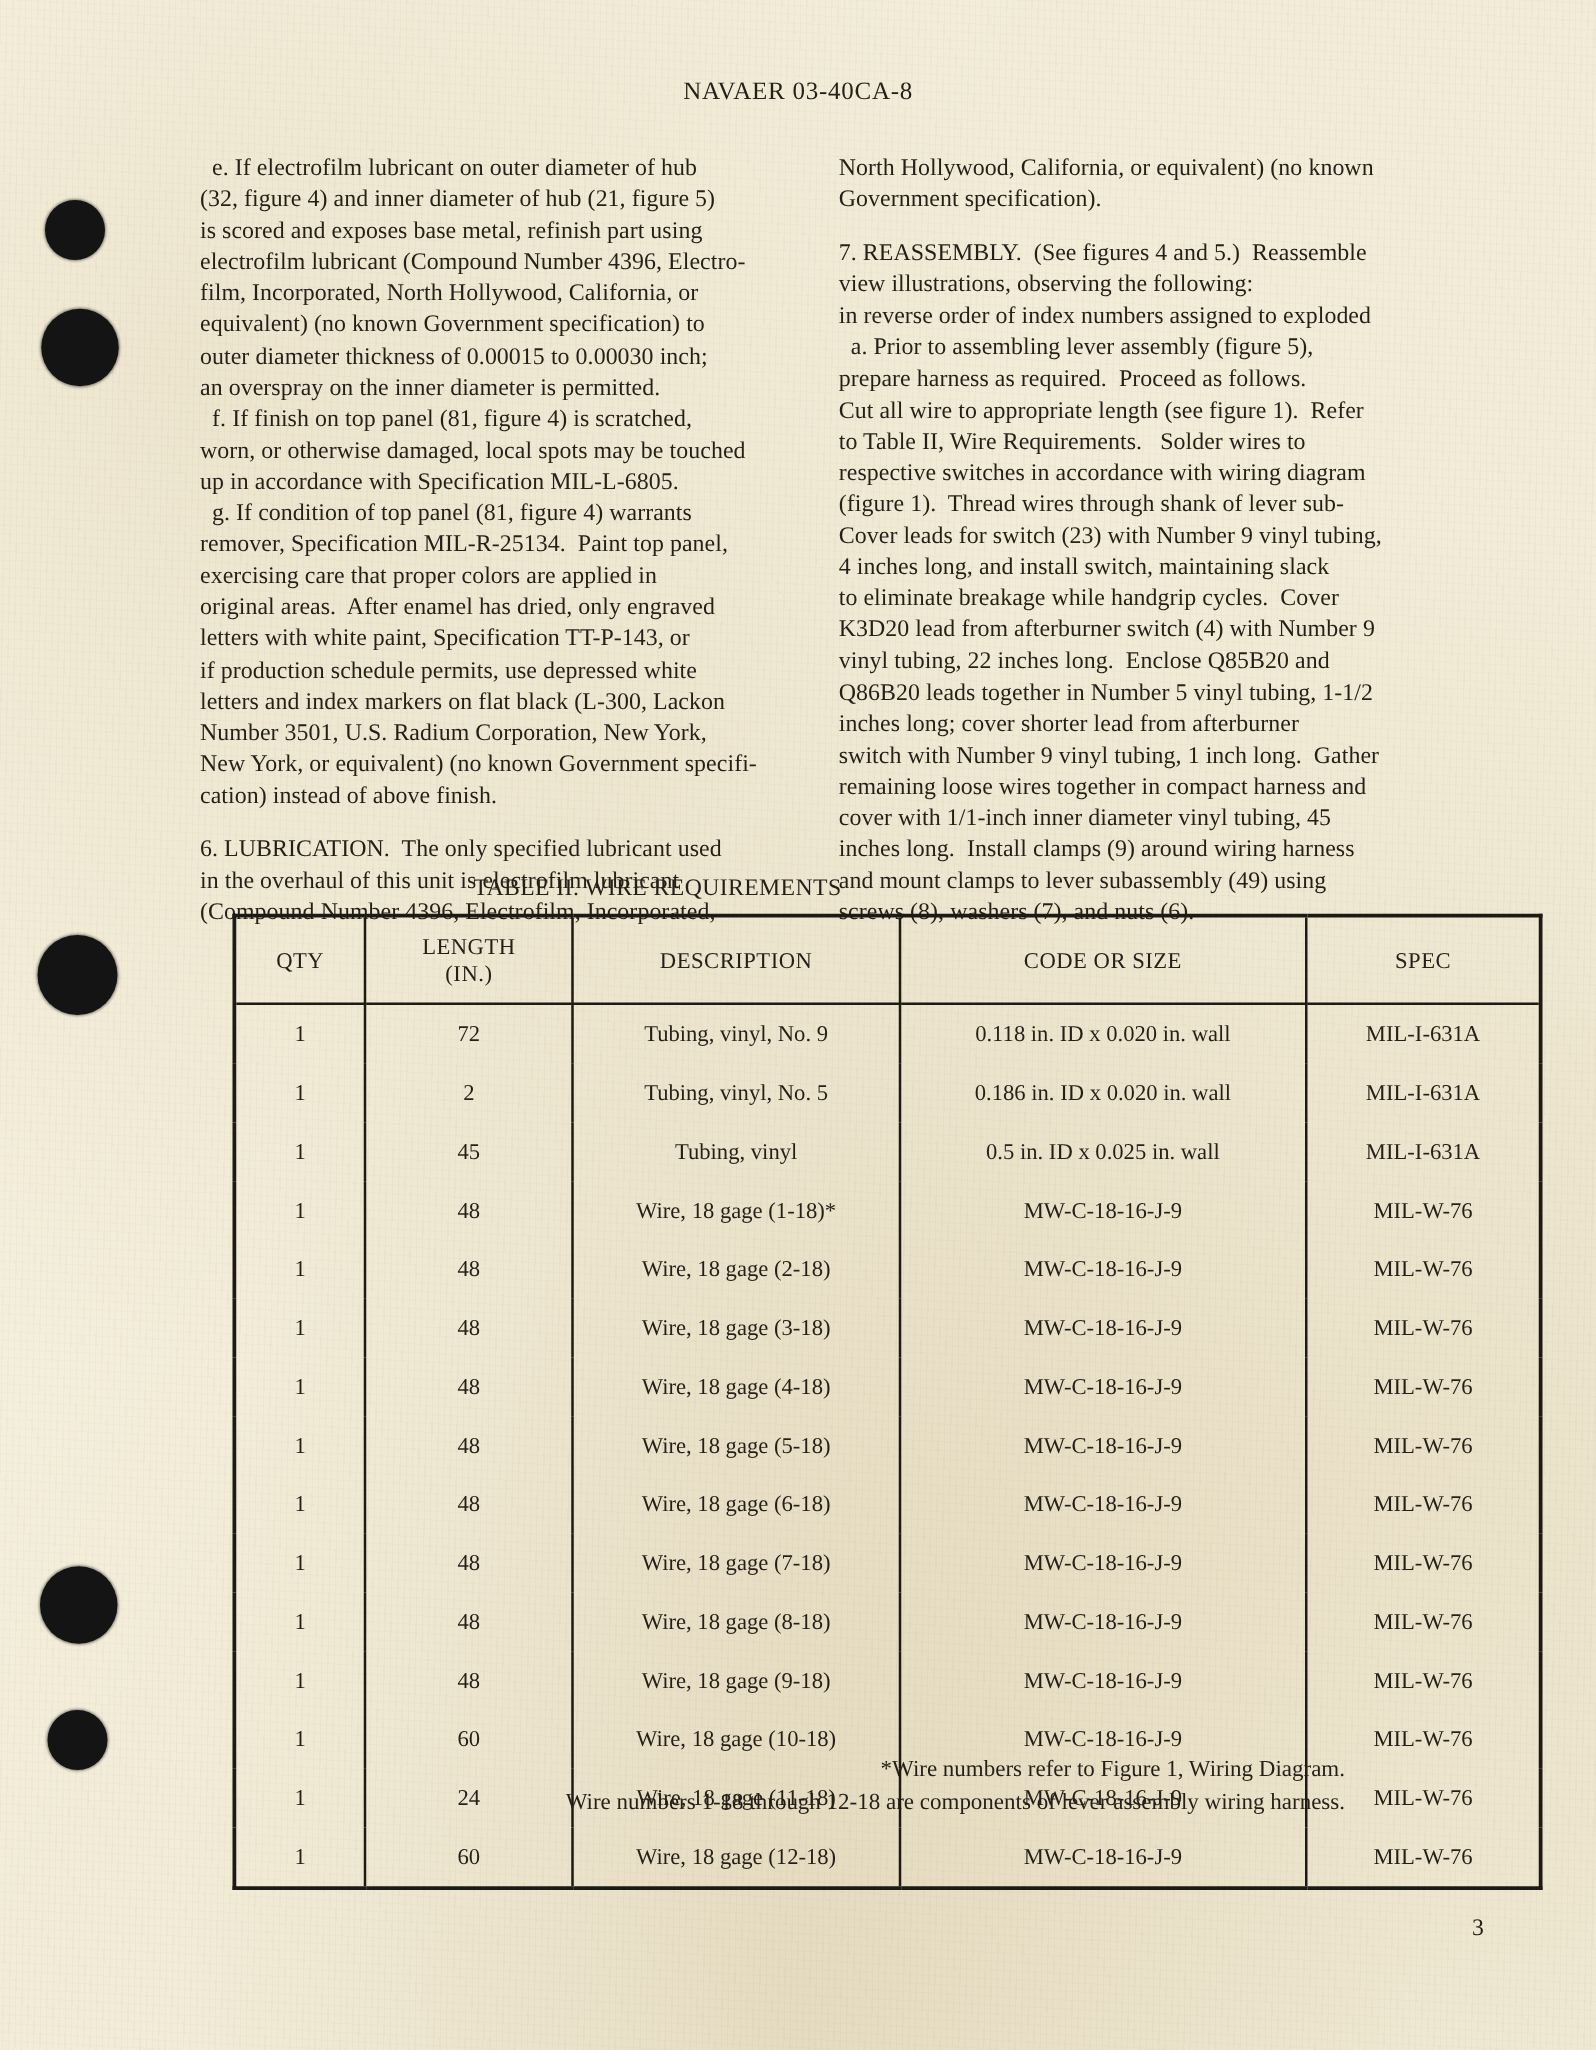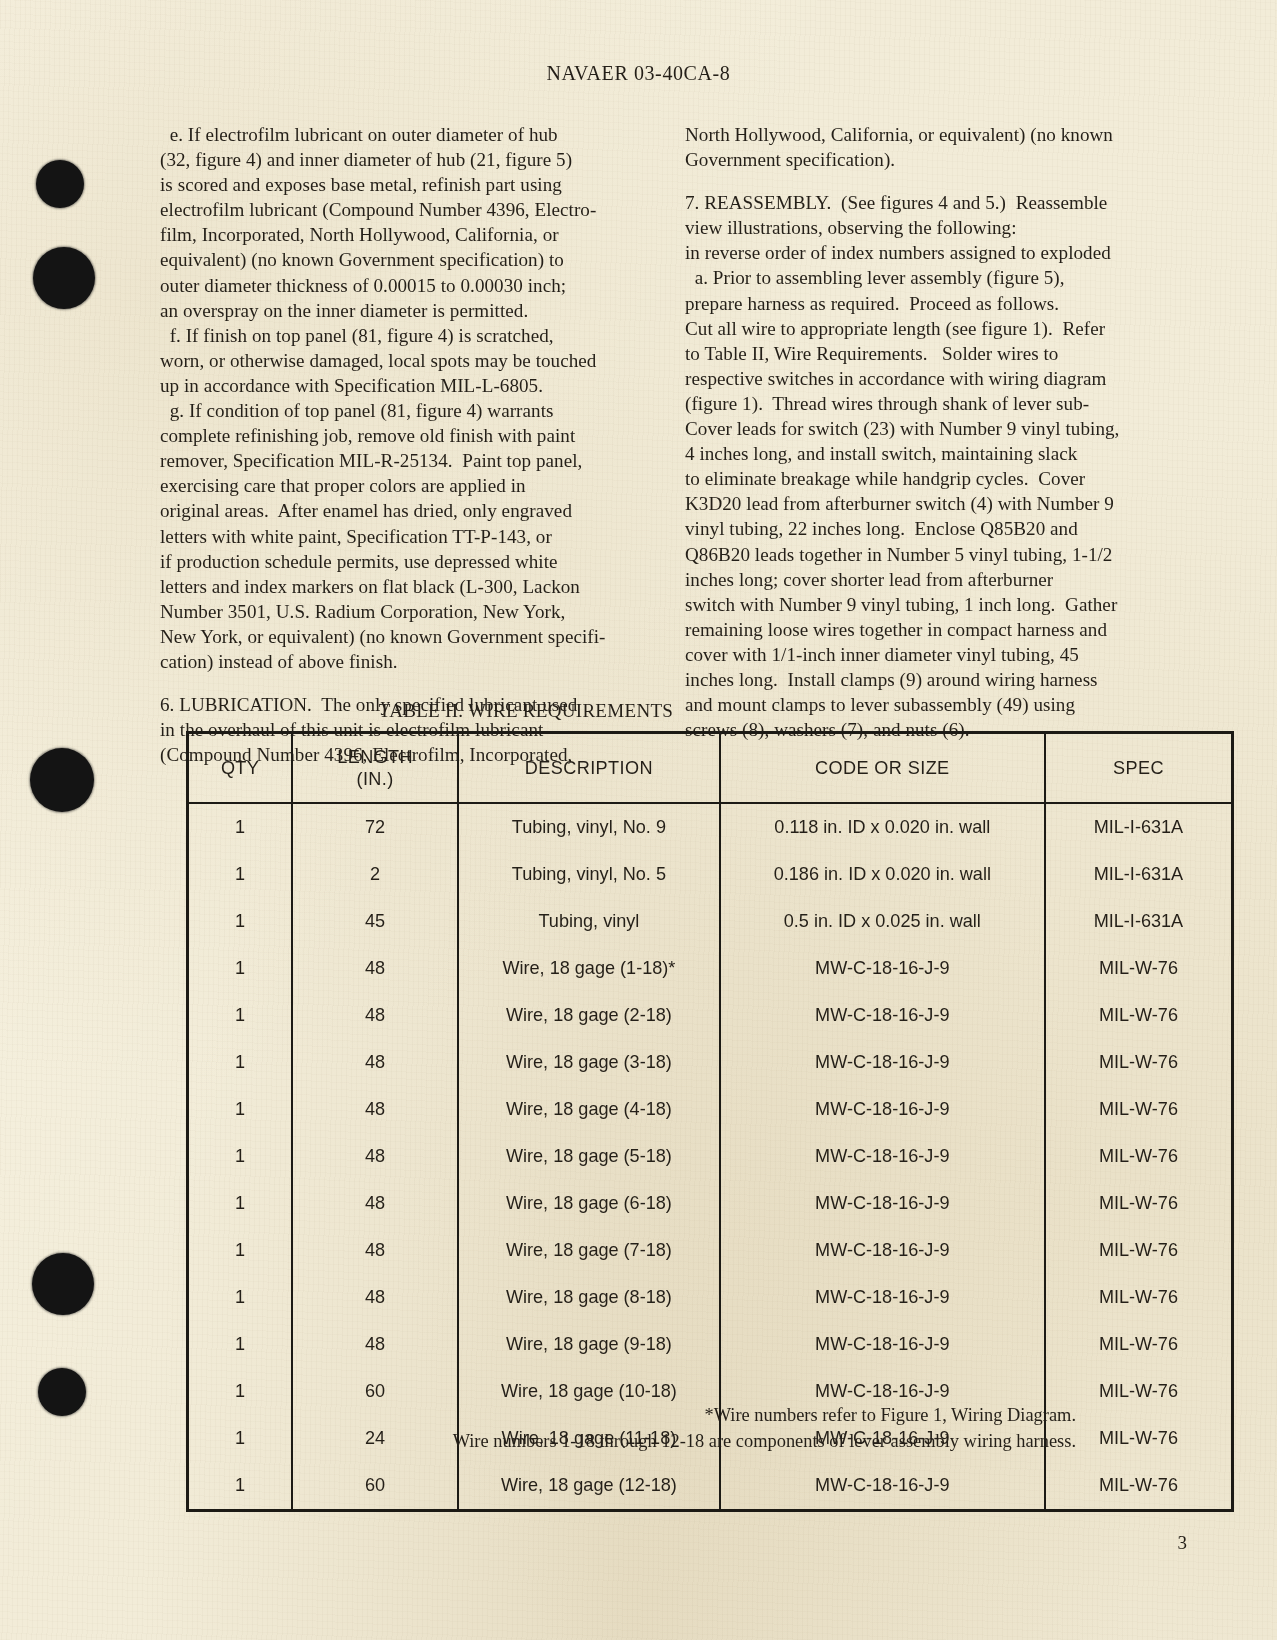--- a/index.html
+++ b/index.html
@@ -61,21 +61,21 @@
     letter-spacing: 0.6px;
     font-family: "Liberation Serif", serif;
   }
 
   
   #columns {
     top: 122px;
     left: 160px;
     width: 1020px;
     display: flex;
-    gap: 30px;
+    gap: 16px;
   }
   .column { width: 495px; }
 
   .para {
     font-size: 19.1px;
     line-height: 25.1px;
     text-align: justify;
     margin: 0;
     letter-spacing: 0.05px;
   }
@@ -101,21 +101,21 @@
 
   #wire-table-wrap {
     top: 731px;
     left: 186px;
     width: 958px;
   }
   table.wire {
     border-collapse: collapse;
     width: 1048px;
     font-size: 18.1px;
-    font-family: Liberation Sans, sans-serif;
+    font-family: Liberation Serif, serif;
   }
   table.wire th, table.wire td {
     border-left: 2.2px solid #1c1a15;
     border-right: 2.2px solid #1c1a15;
     text-align: center;
     padding: 0;
     font-weight: normal;
   }
   table.wire th:first-child, table.wire td:first-child { border-left: 3.4px solid #1c1a15; }
   table.wire th:last-child, table.wire td:last-child { border-right: 3.4px solid #1c1a15; }
@@ -210,23 +210,20 @@
           </span>
         <span class="ln j">
             <span>worn, or otherwise damaged, local spots may be touched</span>
           </span>
         <span class="ln"><span>up in accordance with Specification MIL-L-6805.</span></span>
       </p>
 
       <p class="para">
         <span class="ln j">
             <span>  g. If condition of top panel (81, figure 4) warrants</span>
-          </span>
-        <span class="ln j">
-            <span>complete refinishing job, remove old finish with paint</span>
           </span>
         <span class="ln j">
             <span>remover, Specification MIL-R-25134.  Paint top panel,</span>
           </span>
         <span class="ln j">
             <span>exercising care that proper colors are applied in</span>
           </span>
         <span class="ln j">
             <span>original areas.  After enamel has dried, only engraved</span>
           </span>

